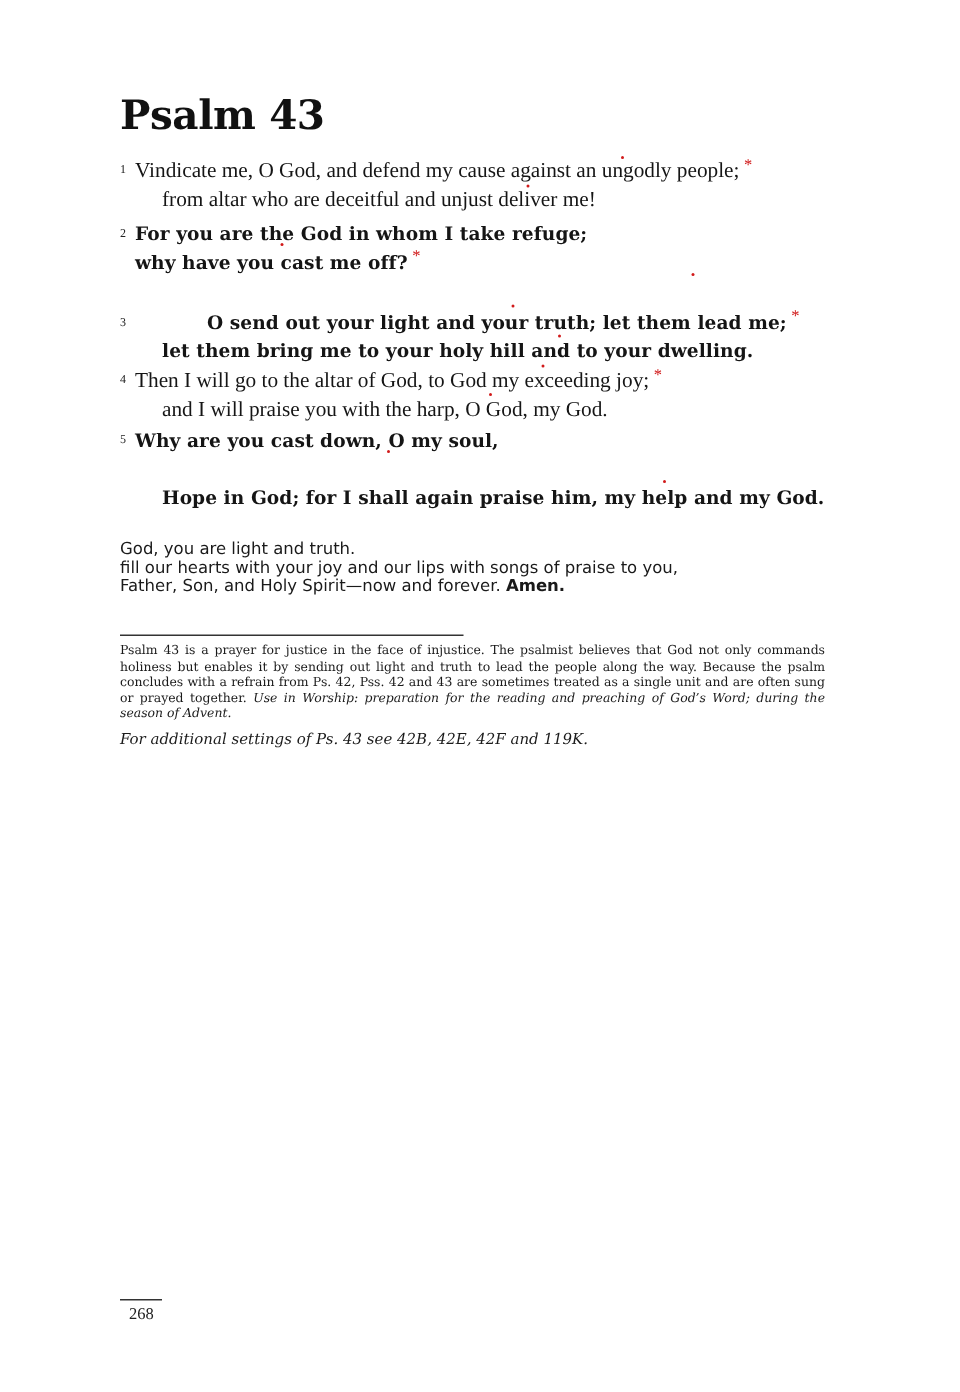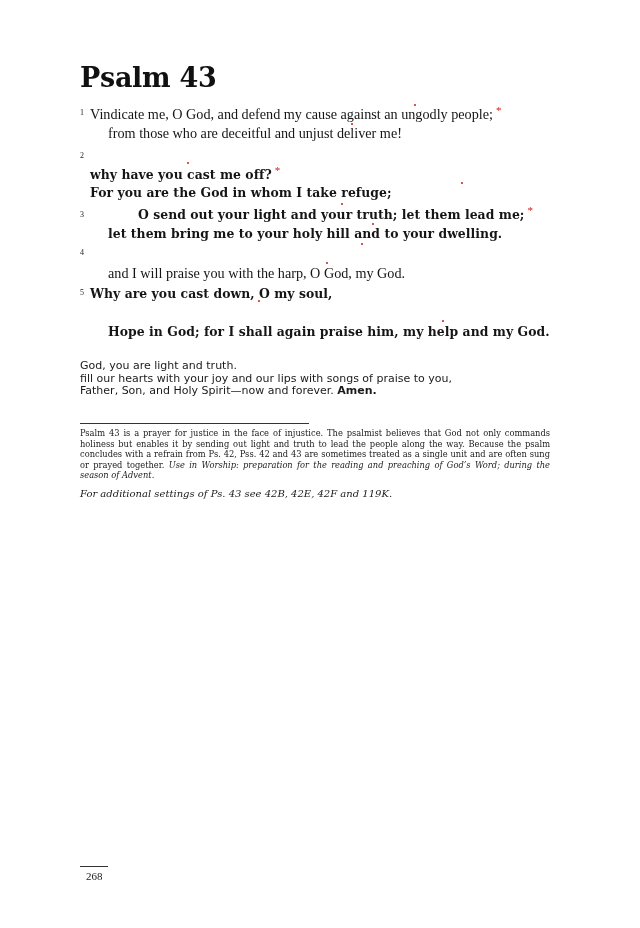--- a/index.html
+++ b/index.html
@@ -130,36 +130,37 @@
 </head>
 <body>
 
 <div class="page">
 
   <h1 class="title">Psalm 43</h1>
 
   <span class="vnum" style="left:80px; top:108px;">1</span>
   <div class="line" style="left:90px; top:104px;"><span>Vindicate me, O God, and defend my cause against an ungodly people;</span><span class="star">*</span></div>
   <span class="dot" style="left:414px; top:104px;"></span>
-  <div class="line" style="left:108px; top:123px;">from those who are deceitful and unjust deliver me!</div>
+  <div class="line" style="left:108px; top:123px;">from altar who are deceitful and unjust deliver me!</div>
   <span class="dot" style="left:351px; top:123px;"></span>
 
   <span class="vnum" style="left:80px; top:151px;">2</span>
-  <div class="line bold" style="left:90px; top:146px;margin-top:37px;">For you are the God in whom I take refuge;</div>
+  <div class="line bold" style="left:90px; top:146px;">For you are the God in whom I take refuge;</div>
   <span class="dot" style="left:187px; top:162px;"></span>
   <div class="line bold" style="left:90px; top:165px;"><span>why have you cast me off?</span><span class="star">*</span></div>
   <span class="dot" style="left:461px; top:182px;"></span>
 
   <span class="vnum" style="left:80px; top:210px;">3</span>
   <div class="line bold" style="left:90px; top:205px;margin-left:48px;"><span>O send out your light and your truth; let them lead me;</span><span class="star">*</span></div>
   <span class="dot" style="left:341px; top:203px;"></span>
   <div class="line bold" style="left:108px; top:224px;">let them bring me to your holy hill and to your dwelling.</div>
   <span class="dot" style="left:372px; top:223px;"></span>
 
   <span class="vnum" style="left:80px; top:248px;">4</span>
+  <div class="line" style="left:90px; top:244px;"><span>Then I will go to the altar of God, to God my exceeding joy;</span><span class="star">*</span></div>
   <span class="dot" style="left:361px; top:243px;"></span>
   <div class="line" style="left:108px; top:263px;">and I will praise you with the harp, O God, my God.</div>
   <span class="dot" style="left:326px; top:262px;"></span>
 
   <span class="vnum" style="left:80px; top:288px;">5</span>
   <div class="line bold" style="left:90px; top:284px;">Why are you cast down, O my soul,</div>
   <span class="dot" style="left:258px; top:300px;"></span>
   <span class="dot" style="left:442px; top:320px;"></span>
   <div class="line bold" style="left:108px; top:322px;">Hope in God; for I shall again praise him, my help and my God.</div>
 

